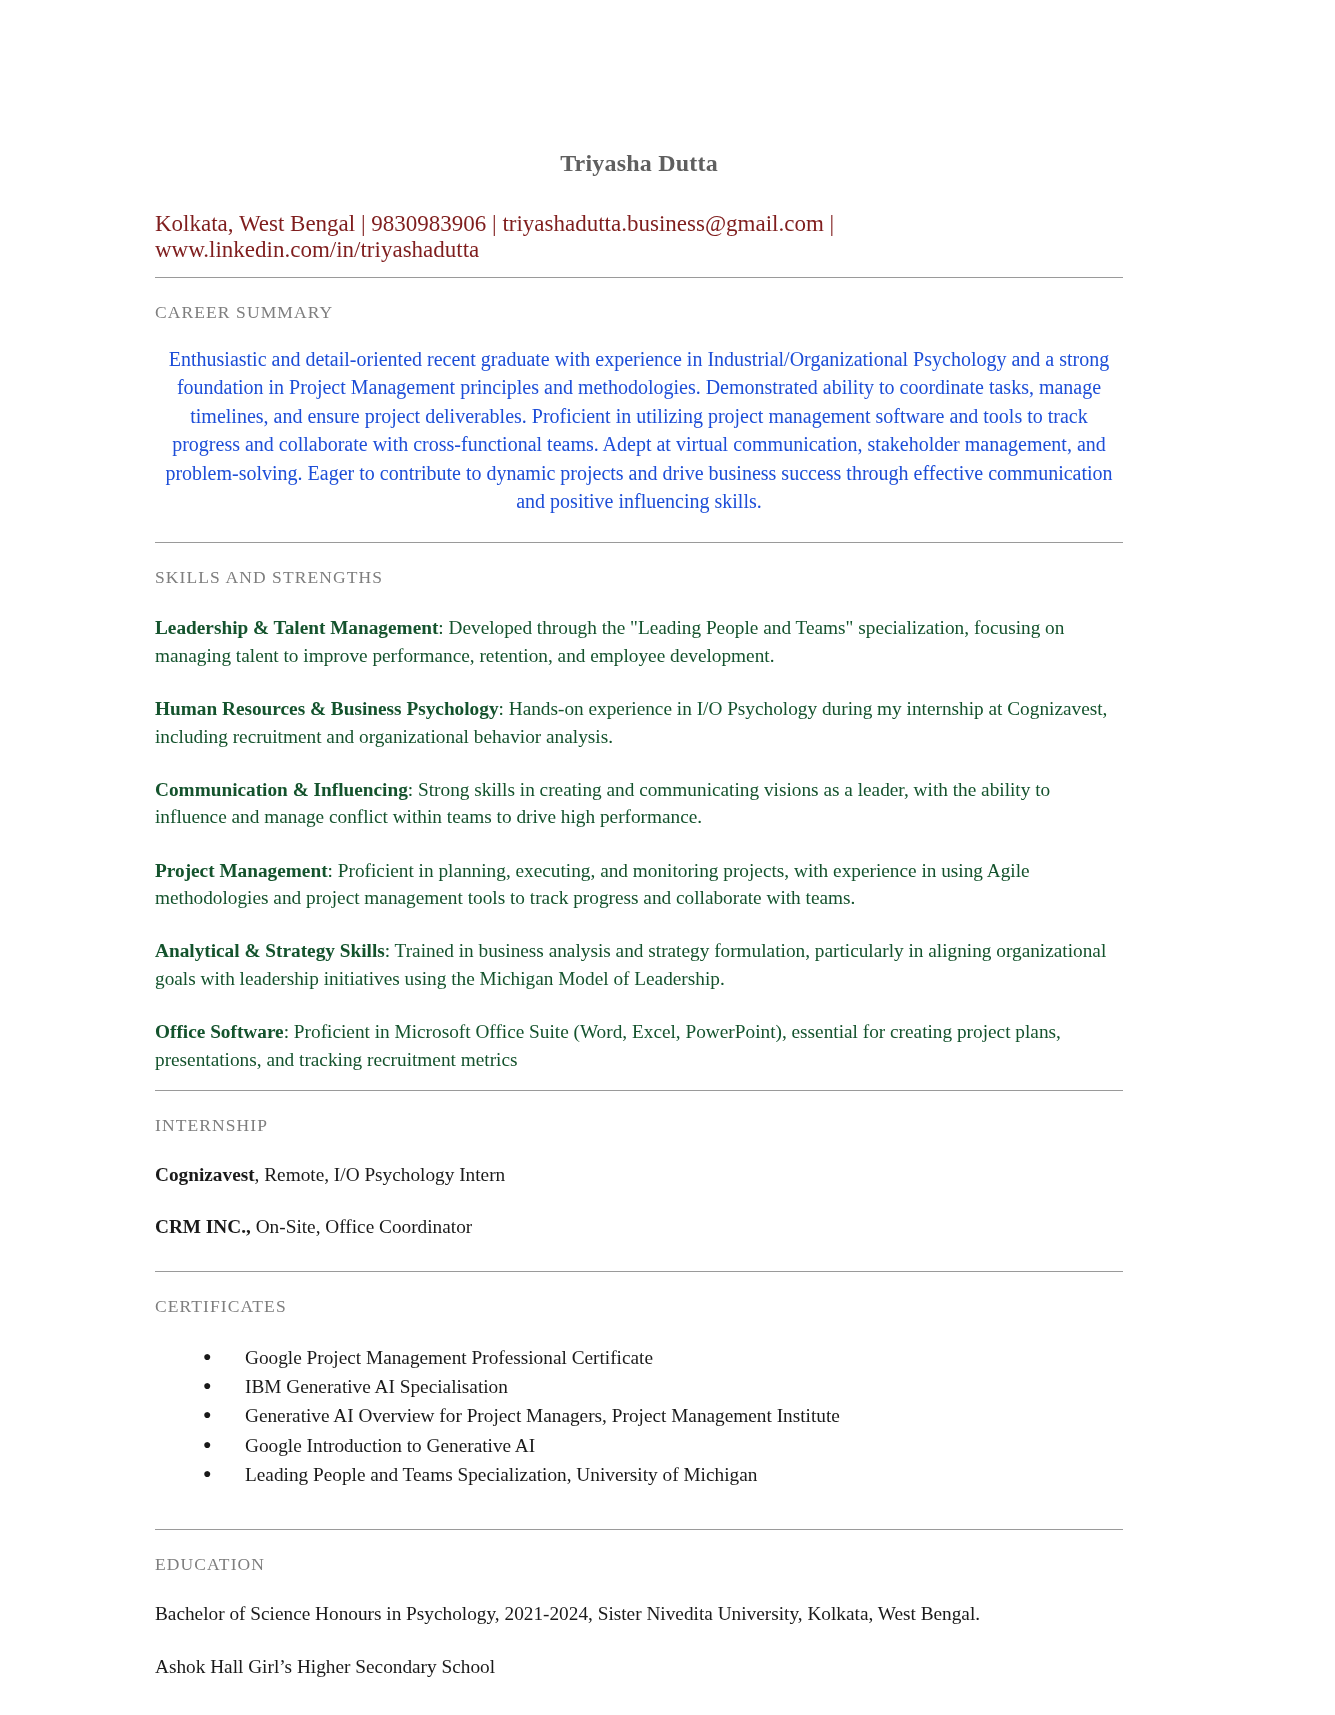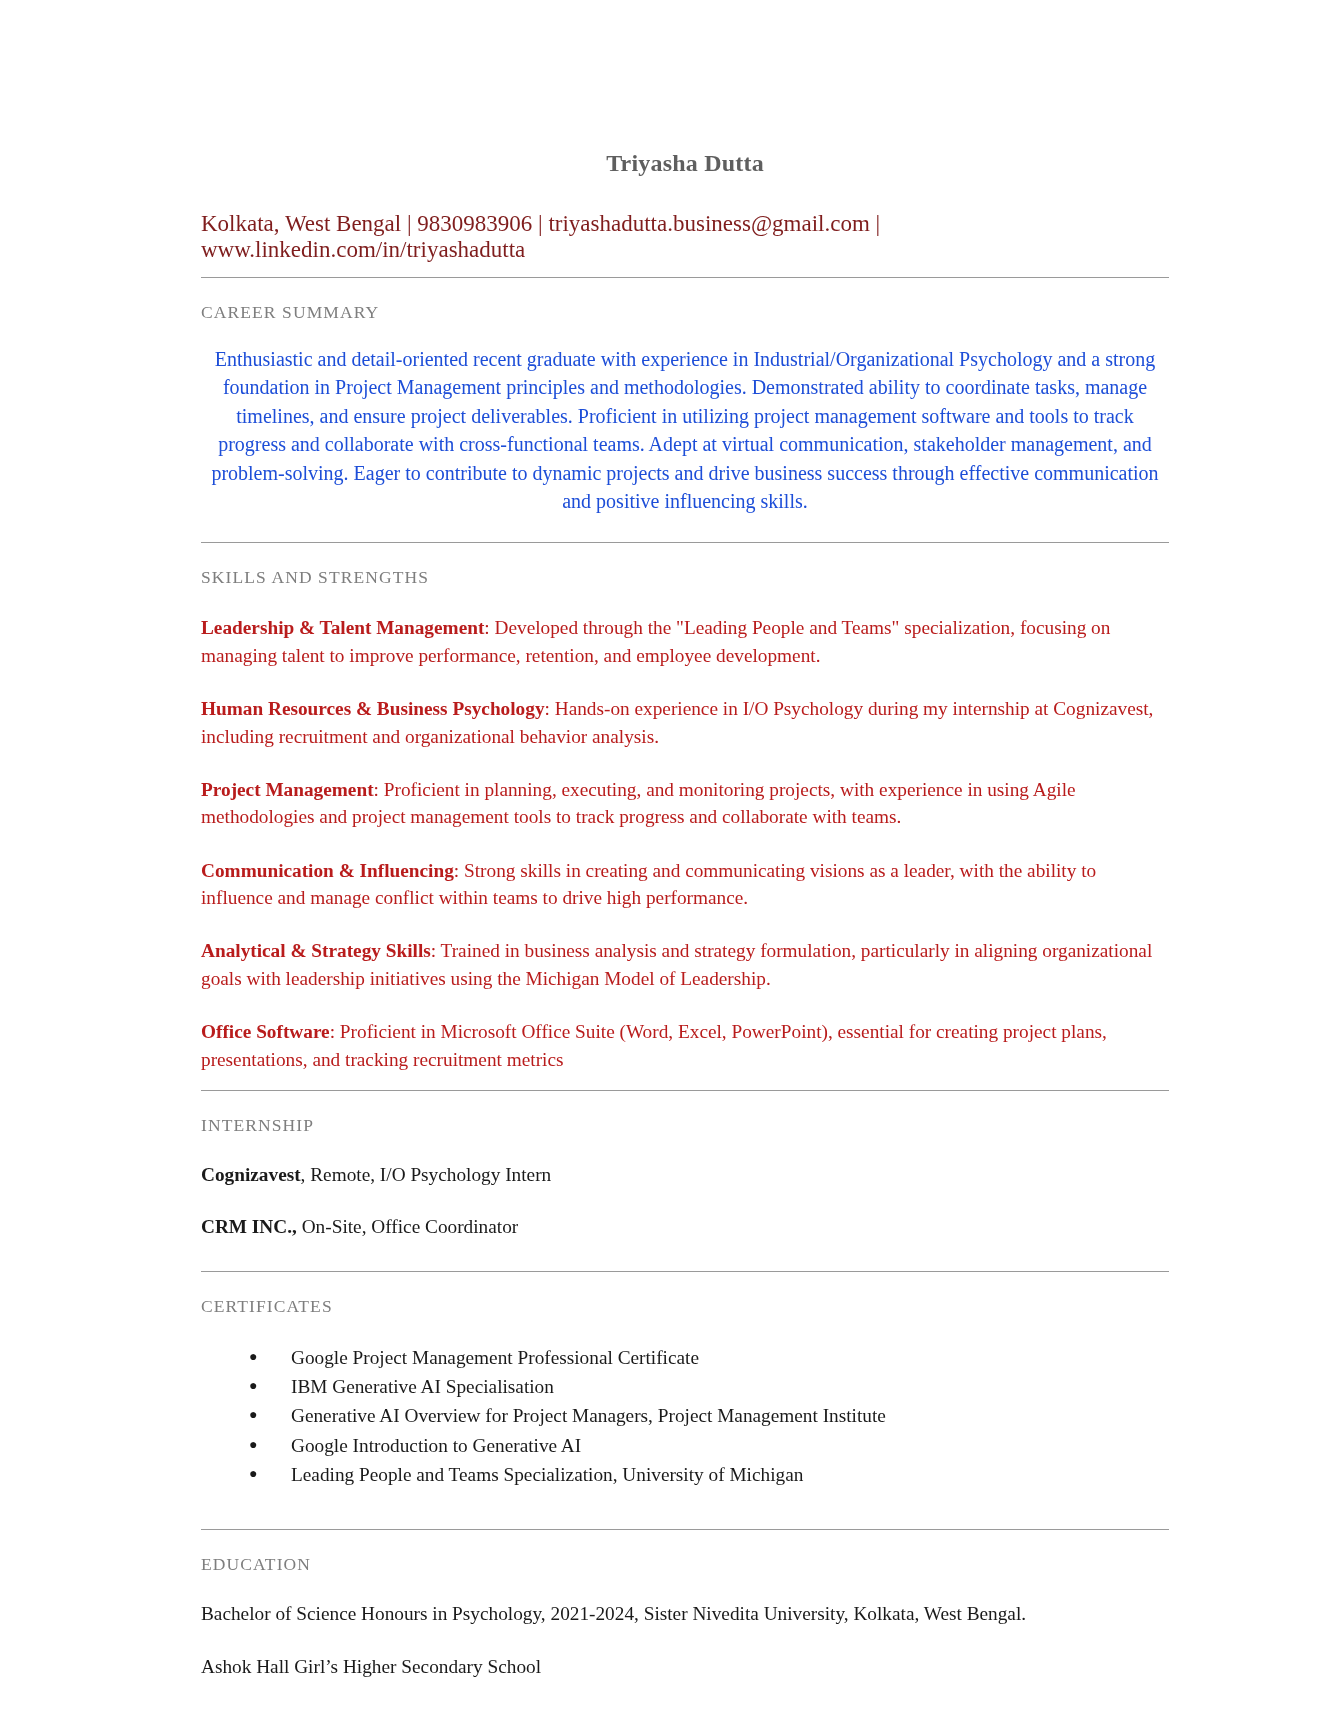--- a/index.html
+++ b/index.html
@@ -14,21 +14,20 @@
     color: #1a1a1a;
     -webkit-font-smoothing: antialiased;
   }
   .page {
     position: relative;
     width: 1195px;
     height: 1715px;
     background: #ffffff;
     box-sizing: border-box;
     padding: 150px 72px 0 155px;
-    margin-left: 46px;
   }
   .doc-title {
     text-align: center;
     font-size: 24px;
     font-weight: bold;
     color: #5f5f5f;
     letter-spacing: 0.2px;
     margin: 0 0 34px 0;
   }
   .contact-line {
@@ -54,21 +53,21 @@
   .body-text {
     font-size: 20px;
     line-height: 1.42;
     color: #1d4ed8;
     margin: 22px 0 0 0;
     text-align: center;
   }
   .skill-item {
     font-size: 19.3px;
     line-height: 1.42;
-    color: #b91c1c;
+    color: #14532d;
     margin: 0 0 26px 0;
   }
   .skill-item:last-child { margin-bottom: 0; }
   .skill-label { font-weight: bold; }
   .skills-block { margin-top: 26px; }
   .intern-item {
     font-size: 19.3px;
     line-height: 1.42;
     margin: 0 0 25px 0;
   }
@@ -125,24 +124,24 @@
   <div class="section-heading">SKILLS AND STRENGTHS</div>
 
   <div class="skills-block">
     <p class="skill-item">
       <span class="skill-label">Leadership &amp; Talent Management</span><span>: Developed through the "Leading People and Teams" specialization, focusing on managing talent to improve performance, retention, and employee development.</span>
     </p>
     <p class="skill-item">
       <span class="skill-label">Human Resources &amp; Business Psychology</span><span>: Hands-on experience in I/O Psychology during my internship at Cognizavest, including recruitment and organizational behavior analysis.</span>
     </p>
     <p class="skill-item">
-      <span class="skill-label">Project Management</span><span>: Proficient in planning, executing, and monitoring projects, with experience in using Agile methodologies and project management tools to track progress and collaborate with teams.</span>
+      <span class="skill-label">Communication &amp; Influencing</span><span>: Strong skills in creating and communicating visions as a leader, with the ability to influence and manage conflict within teams to drive high performance.</span>
     </p>
     <p class="skill-item">
-      <span class="skill-label">Communication &amp; Influencing</span><span>: Strong skills in creating and communicating visions as a leader, with the ability to influence and manage conflict within teams to drive high performance.</span>
+      <span class="skill-label">Project Management</span><span>: Proficient in planning, executing, and monitoring projects, with experience in using Agile methodologies and project management tools to track progress and collaborate with teams.</span>
     </p>
     <p class="skill-item">
       <span class="skill-label">Analytical &amp; Strategy Skills</span><span>: Trained in business analysis and strategy formulation, particularly in aligning organizational goals with leadership initiatives using the Michigan Model of Leadership.</span>
     </p>
     <p class="skill-item">
       <span class="skill-label">Office Software</span><span>: Proficient in Microsoft Office Suite (Word, Excel, PowerPoint), essential for creating project plans, presentations, and tracking recruitment metrics</span>
     </p>
   </div>
 
   <div class="sp-2"></div>

